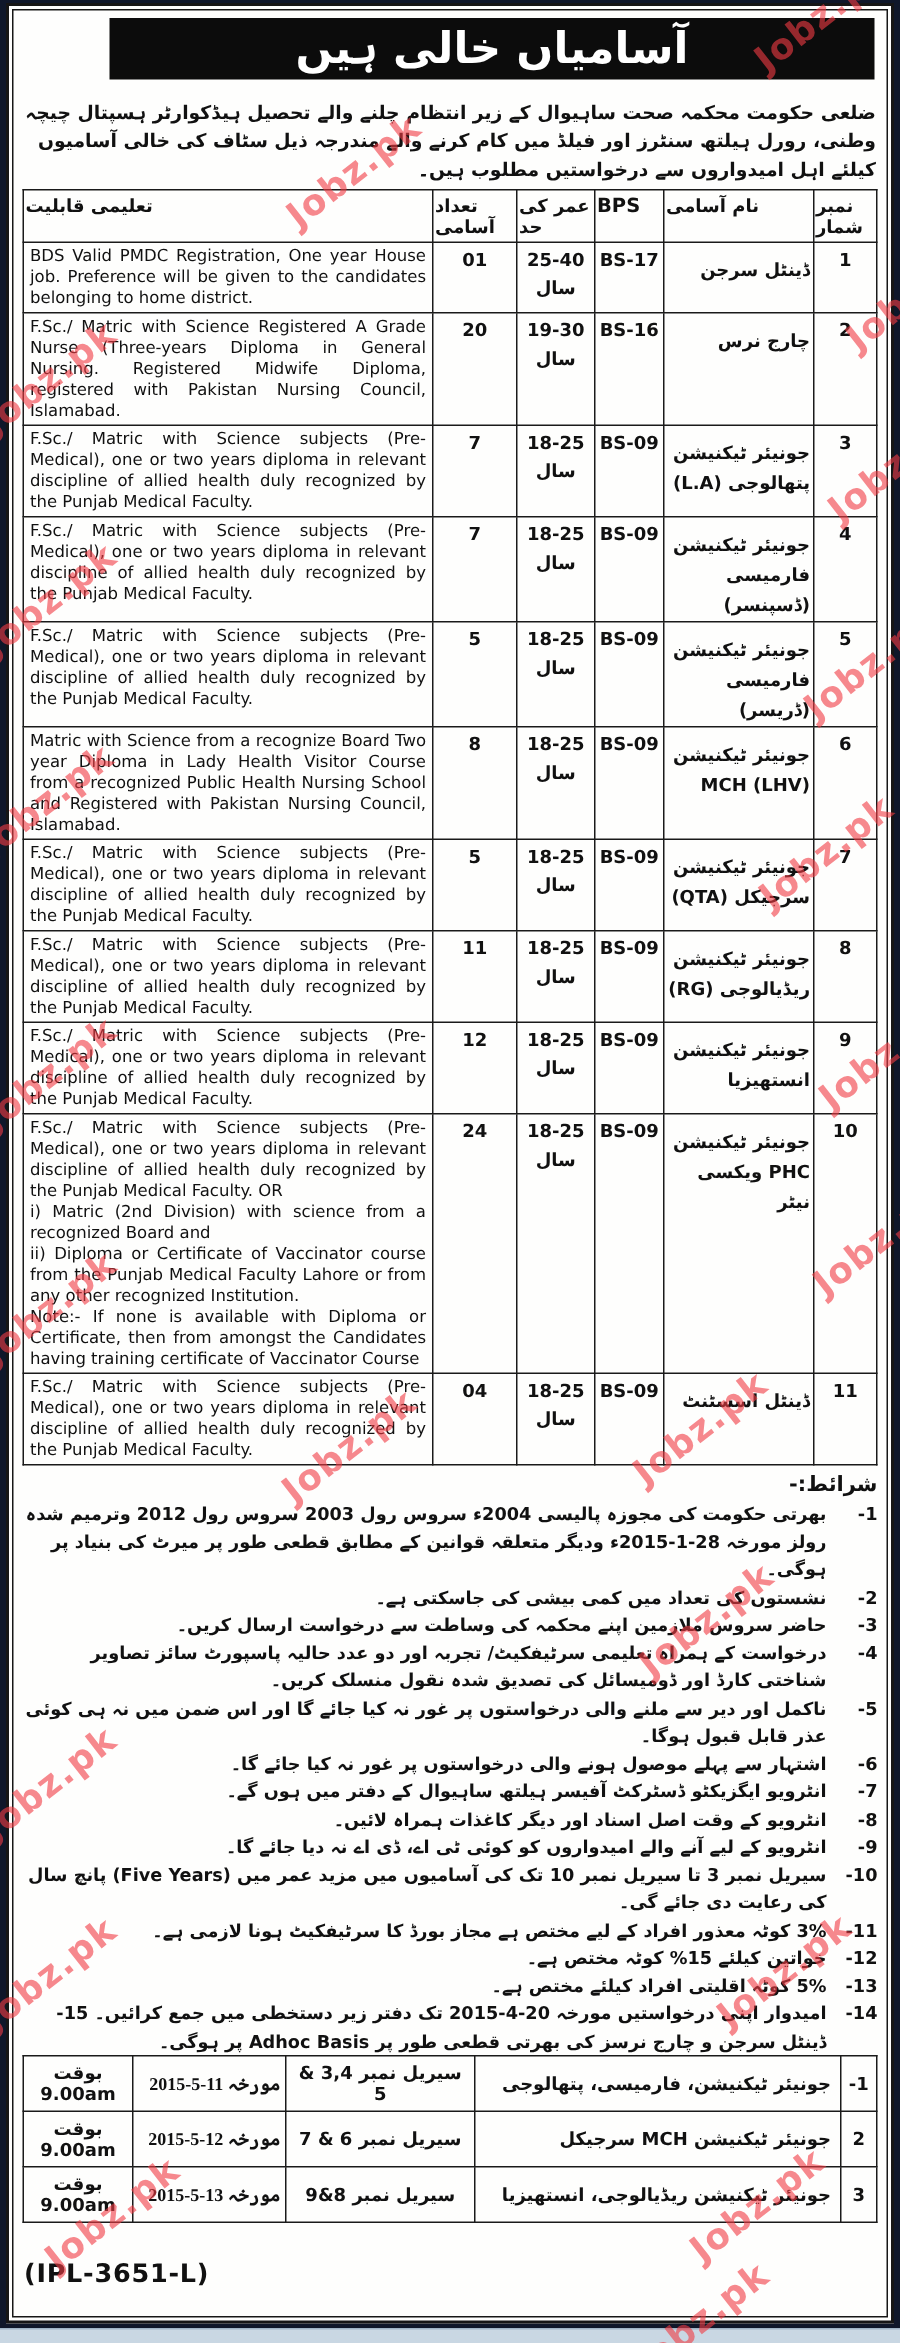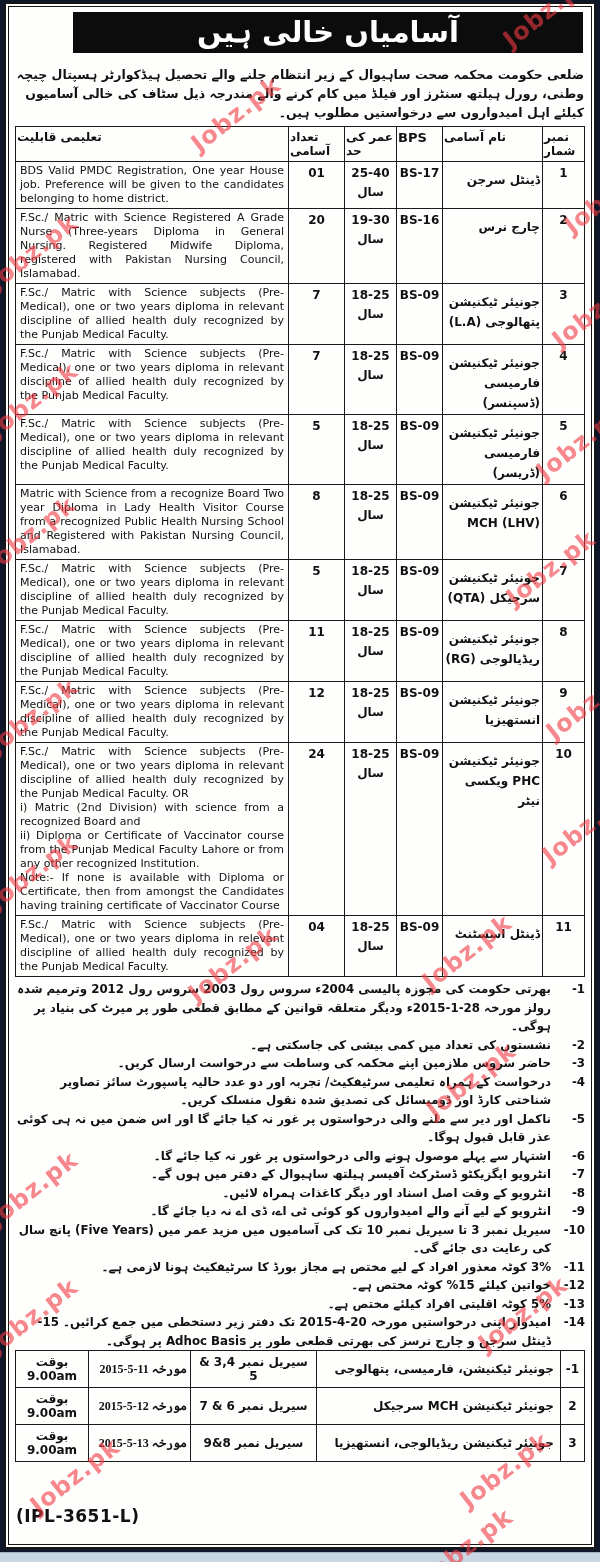--- a/index.html
+++ b/index.html
@@ -186,20 +186,21 @@
           <td class="c-post">ڈینٹل اسسٹنٹ</td>
           <td class="c-bps">BS-09</td>
           <td class="c-age"><span>18-25</span><span class="unit">سال</span></td>
           <td class="c-count">04</td>
           <td class="c-qual">F.Sc./ Matric with Science subjects (Pre-Medical), one or two years diploma in relevant discipline of allied health duly recognized by the Punjab Medical Faculty.</td>
         </tr>
       </tbody>
         </table>
 
       <div class="conditions">
+        <div class="cond-heading">شرائط:-</div>
 
         <div class="cond-item">
           <span class="cond-num">-1</span>
           <div class="cond-text">بھرتی حکومت کی مجوزہ پالیسی 2004ء سروس رول 2003 سروس رول 2012 وترمیم شدہ رولز مورخہ 28-1-2015ء ودیگر متعلقہ قوانین کے مطابق قطعی طور پر میرٹ کی بنیاد پر ہوگی۔</div>
         </div>
         <div class="cond-item">
           <span class="cond-num">-2</span>
           <div class="cond-text">نشستوں کی تعداد میں کمی بیشی کی جاسکتی ہے۔</div>
         </div>
         <div class="cond-item">

